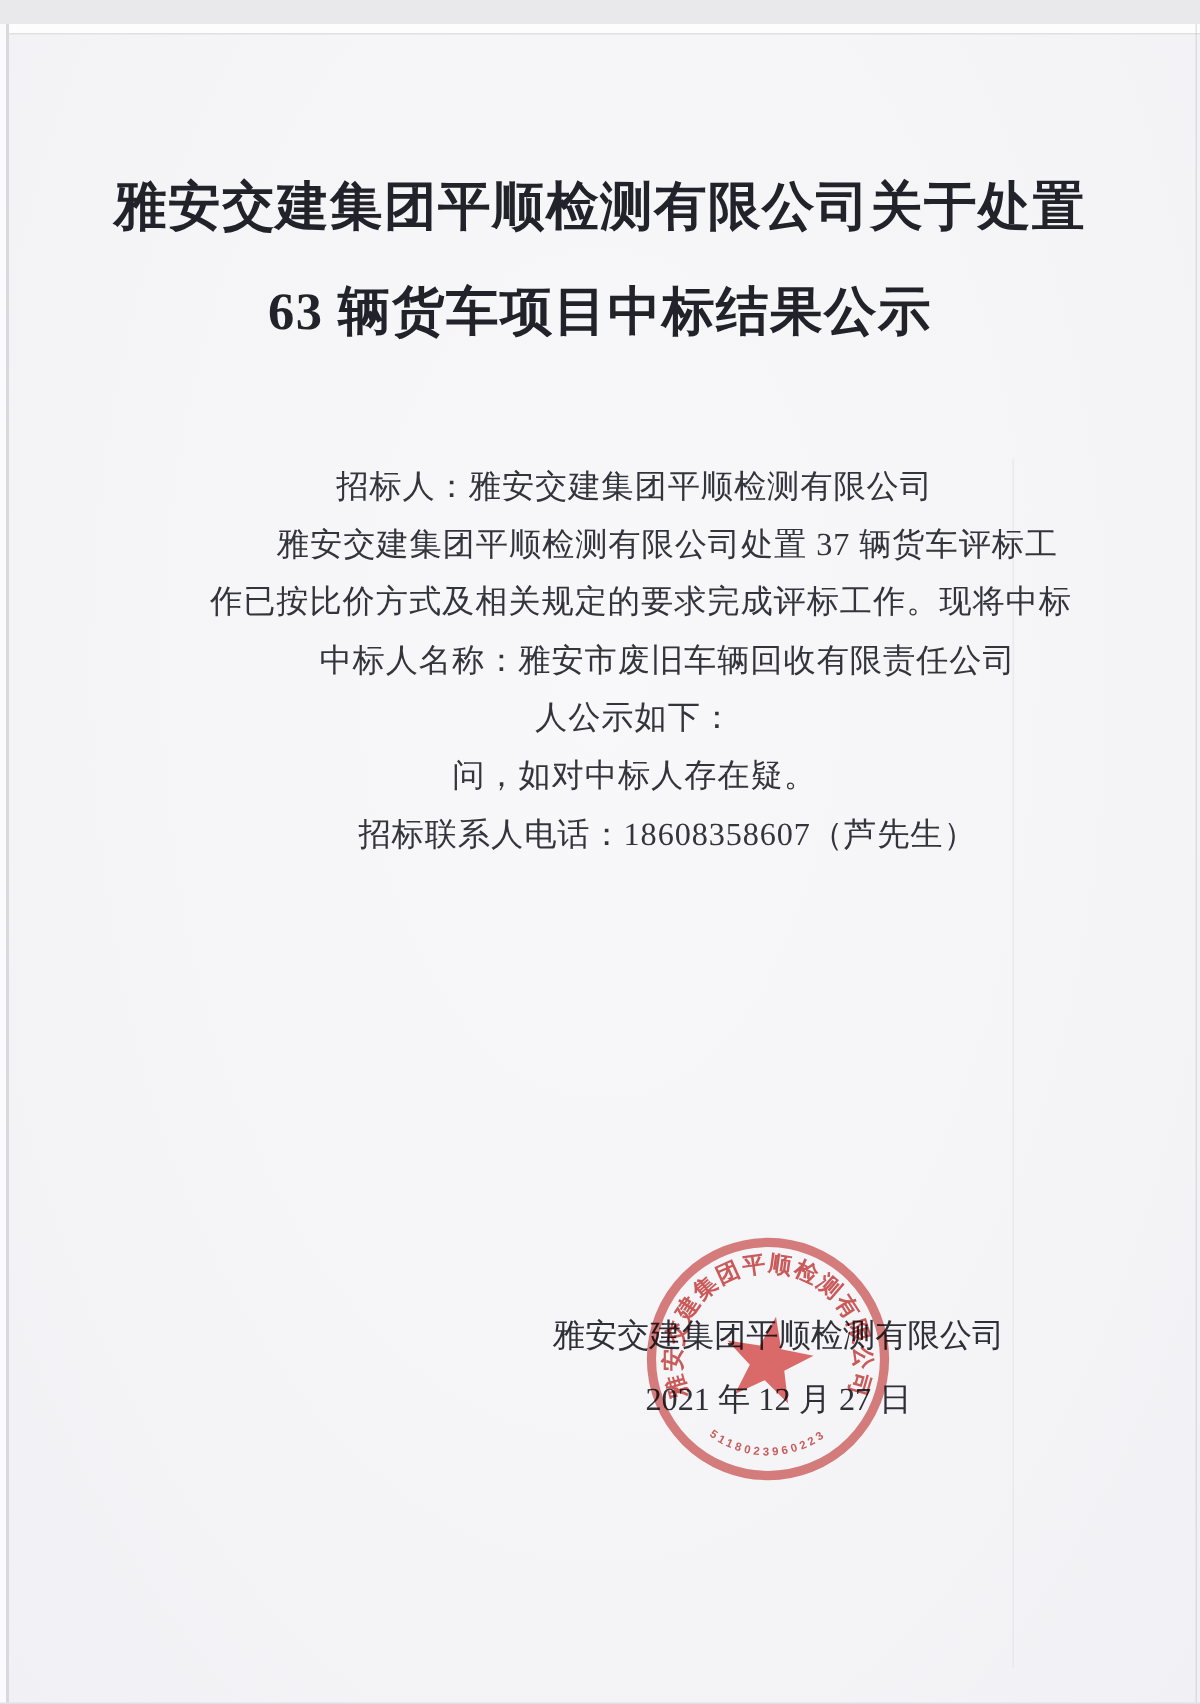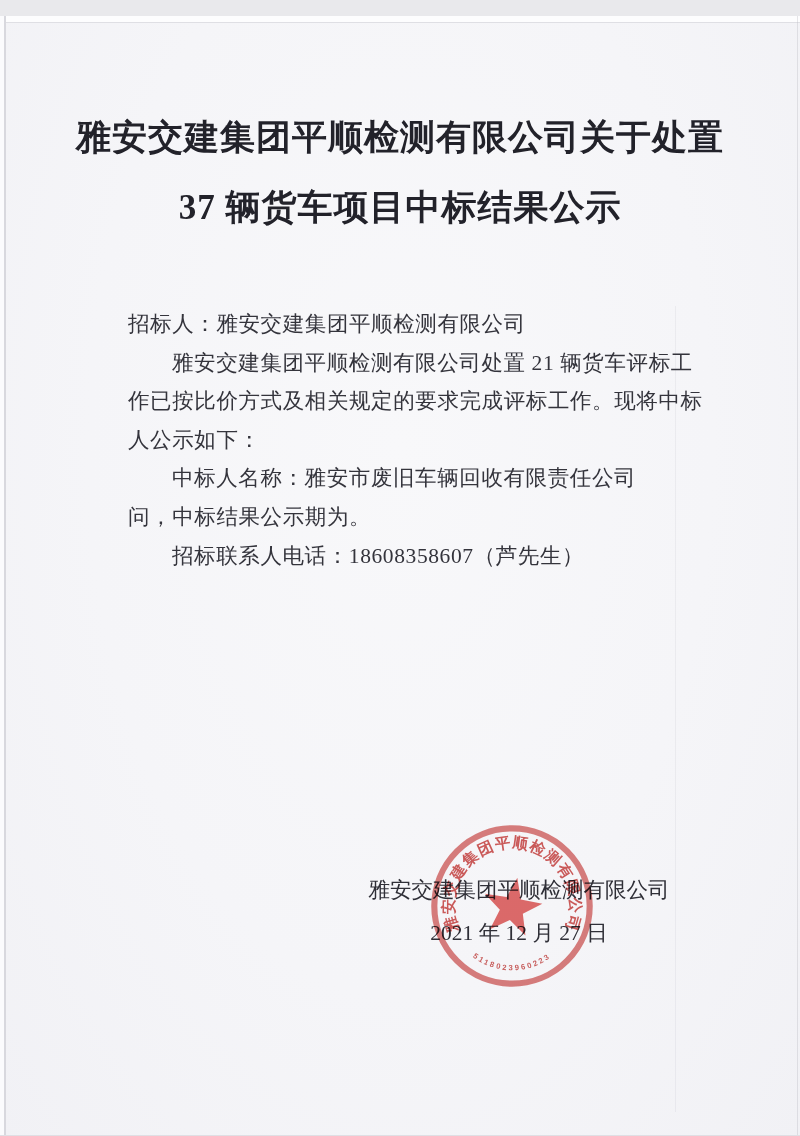--- a/index.html
+++ b/index.html
@@ -49,25 +49,26 @@
     color: #22222a;
     letter-spacing: 1px;
     line-height: 43px;
   }
   .title-line + .title-line {
     margin-top: 27px;
   }
   
   .body-text {
     position: absolute;
-    top: 289px; left: 128px; width: 566px;
+    top: 289px; left: 140px; width: 566px;
     font-size: 21.5px;
     line-height: 38.6px;
     letter-spacing: 0.6px;
     white-space: nowrap;
+    text-align: center;
   }
   .bline { height: 38.6px; }
   .bline.ind { padding-left: 44px; }
   
   .signature-block {
     position: absolute;
     top: 853px; left: 358px; width: 322px;
     text-align: center;
     font-size: 21.5px;
     line-height: 43px;
@@ -95,30 +96,30 @@
 <div class="page">
 
   <div class="edge-top"></div>
   <div class="edge-left"></div>
   <div class="edge-right"></div>
   <div class="edge-bottom"></div>
   <div class="crease"></div>
 
   <div class="title-block">
     <div class="title-line">雅安交建集团平顺检测有限公司关于处置</div>
-    <div class="title-line">37 辆货车项目中标结果公示</div>
+    <div class="title-line">63 辆货车项目中标结果公示</div>
   </div>
 
   <div class="body-text">
     <div class="bline">招标人：雅安交建集团平顺检测有限公司</div>
-    <div class="bline ind">雅安交建集团平顺检测有限公司处置 21 辆货车评标工</div>
+    <div class="bline ind">雅安交建集团平顺检测有限公司处置 37 辆货车评标工</div>
     <div class="bline">作已按比价方式及相关规定的要求完成评标工作。现将中标</div>
+    <div class="bline ind">中标人名称：雅安市废旧车辆回收有限责任公司</div>
     <div class="bline">人公示如下：</div>
-    <div class="bline ind">中标人名称：雅安市废旧车辆回收有限责任公司</div>
-    <div class="bline">问，中标结果公示期为。</div>
+    <div class="bline">问，如对中标人存在疑。</div>
     <div class="bline ind">招标联系人电话：18608358607（芦先生）</div>
   </div>
 
   <div class="signature-block">
     <div>雅安交建集团平顺检测有限公司</div>
     <div>2021 年 12 月 27 日</div>
   </div>
 
   <svg class="seal" viewBox="0 0 180 180">
     <circle cx="90" cy="90" r="76" fill="none" stroke="#d15451" stroke-width="6" opacity="0.85"></circle>

